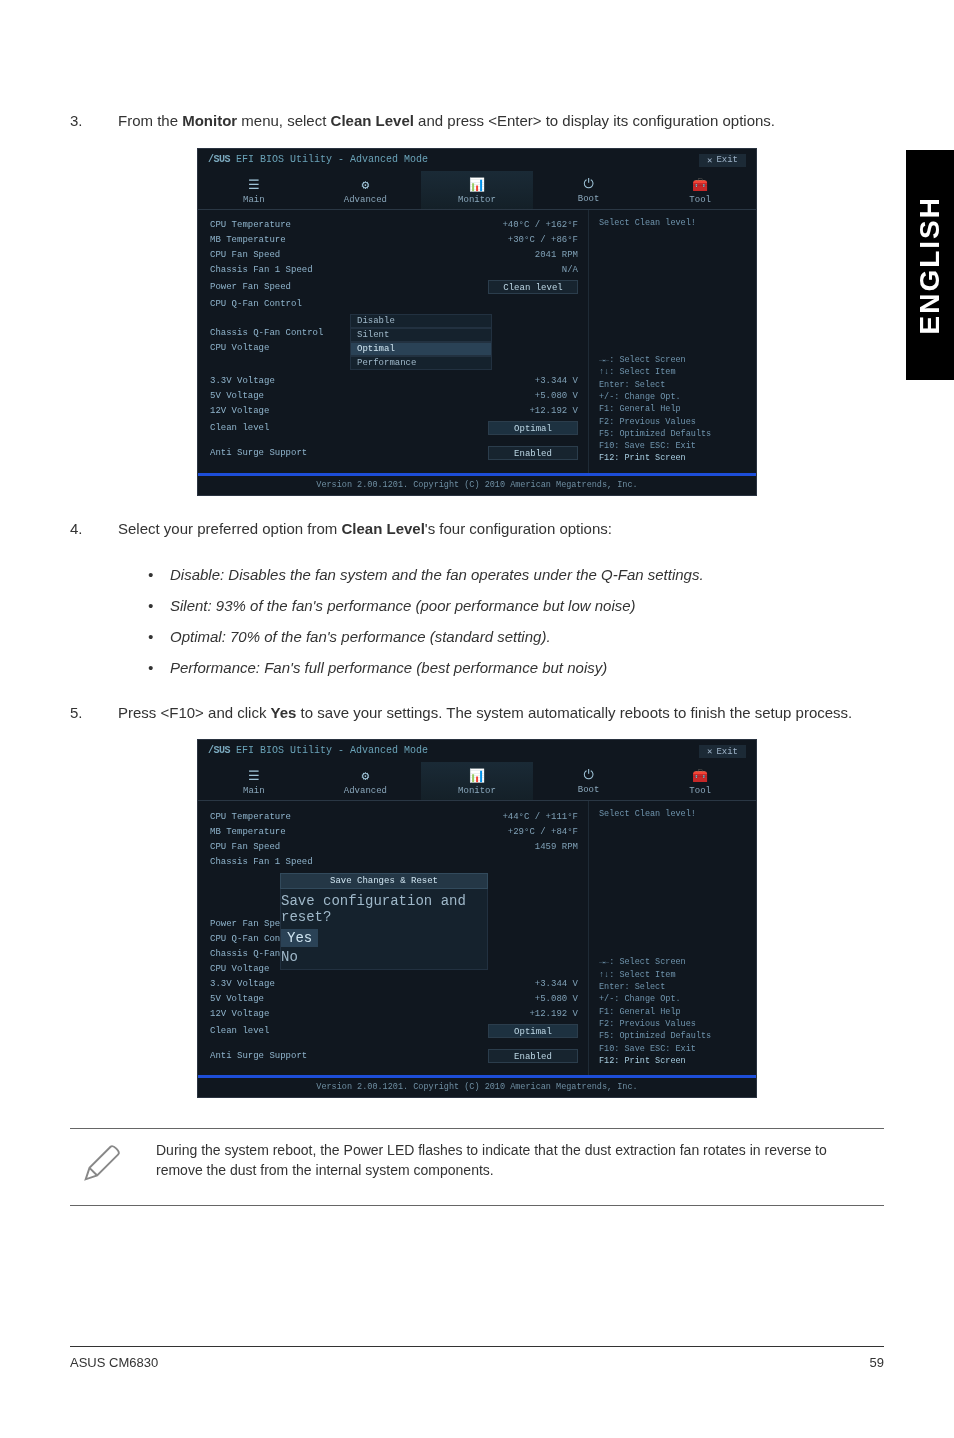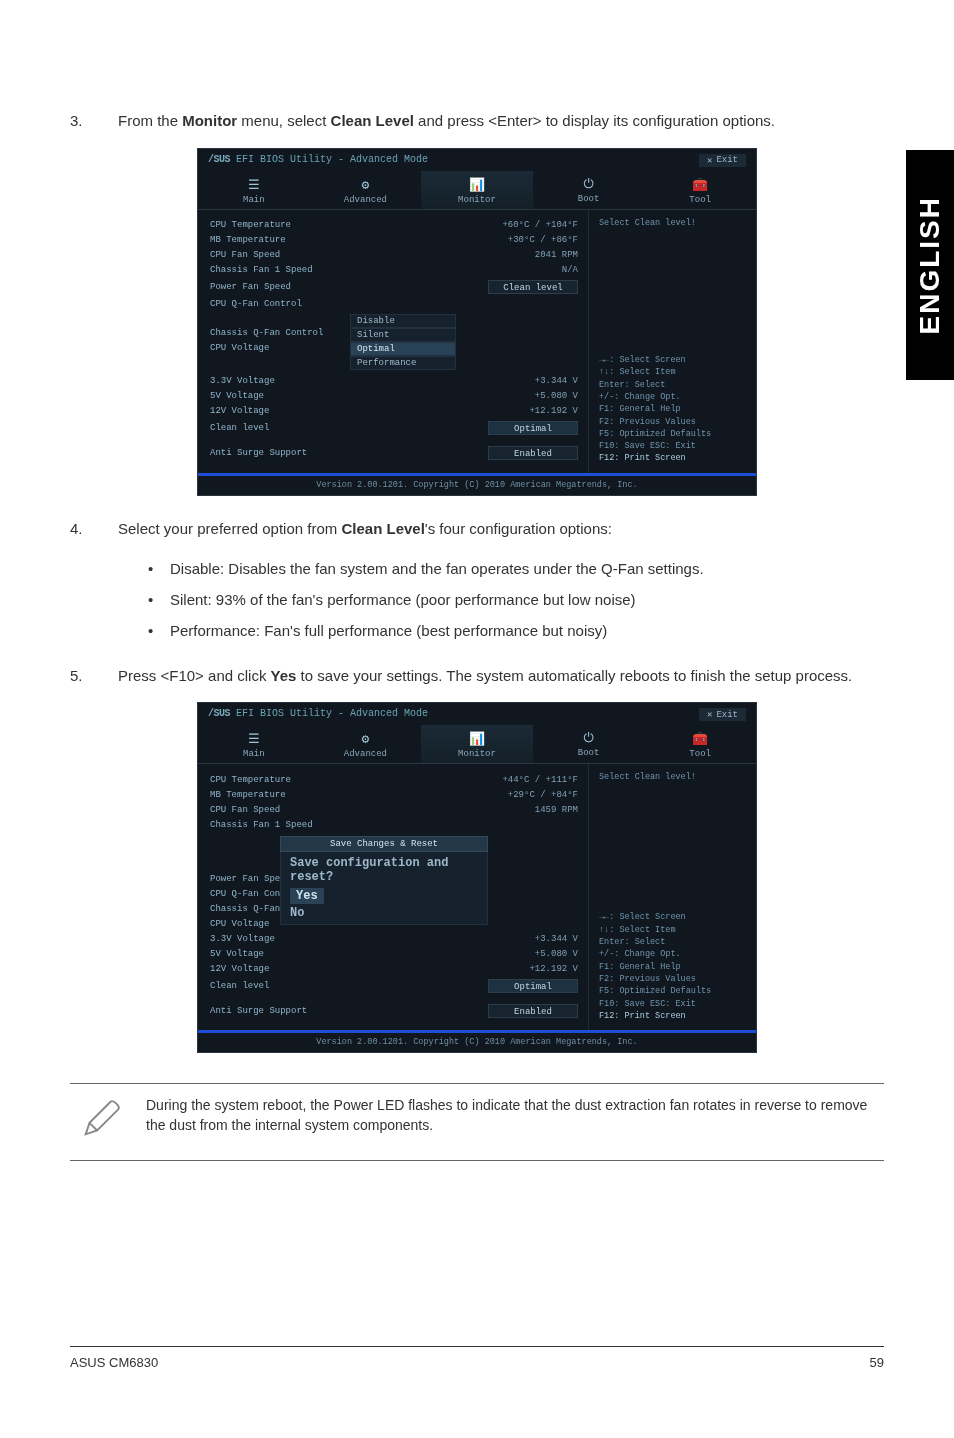--- a/index.html
+++ b/index.html
@@ -41,21 +41,22 @@
     font-size: 15px;
     line-height: 1.45;
   }
   .step-num {
     width: 20px;
     flex-shrink: 0;
   }
   .step-body { flex: 1; }
   .bullets {
     padding-left: 30px;
-    margin-top: 18px;
+    margin-top: 24px;
+    font-style: italic;
   }
   .bullets li {
     list-style: none;
     position: relative;
     padding-left: 22px;
     margin-bottom: 10px;
     font-size: 15px;
     line-height: 1.4;
   }
   .bullets li::before {
@@ -156,21 +157,21 @@
     text-align: center;
     border: 1px solid #2b3d4c;
     font-size: 9px;
     height: 14px;
     line-height: 12px;
   }
   .btn.opt { background: #1d3140; }
   .dropdown {
     position: relative;
     margin: 2px 8px 4px 140px;
-    width: 106px;
+    width: 142px;
   }
   .dd-item {
     background: #15222d;
     color: #9fb8c9;
     padding: 1px 6px;
     font-size: 9px;
     border: 1px solid #223140;
   }
   .dd-item.sel { background: #2a4256; color: #cfe4f0; }
   .dialog-wrap {
@@ -183,40 +184,39 @@
     background: #243746;
     color: #cfe4f0;
     padding: 2px 6px;
     text-align: center;
     font-size: 9px;
     border: 1px solid #324a5c;
   }
   .dialog-body {
     background: #15222d;
     color: #9fb8c9;
-    padding: 4px 9px;
-    font-size: 12px;
+    padding: 4px 0;
+    font-size: 14px;
     border: 1px solid #223140;
     border-top: none;
-    font-weight: bold;
   }
   .dlg-yes { background: #2a4256; color: #cfe4f0; padding: 1px 6px; display: inline-block; margin-bottom: 2px; }
   .bios-version {
     text-align: center;
     padding: 4px 0 5px 0;
     color: #6f8fa3;
     font-size: 8.5px;
     border-top: 3px solid #1d4ed8;
   }
 
   
   .note {
     display: flex;
     align-items: flex-start;
-    gap: 22px;
+    gap: 32px;
     border-top: 1px solid #666;
     border-bottom: 1px solid #666;
     padding: 12px 8px;
     margin: 30px 0 0 0;
     font-size: 14px;
     line-height: 1.4;
   }
   .note-icon svg { width: 46px; height: 46px; }
   .footer {
     position: absolute;
@@ -261,21 +261,21 @@
       <div class="bios-tab"><span class="tab-icon">☰</span><span>Main</span></div>
       <div class="bios-tab"><span class="tab-icon">⚙</span><span>Advanced</span></div>
       <div class="bios-tab active"><span class="tab-icon">📊</span><span>Monitor</span></div>
       <div class="bios-tab"><span class="tab-icon">⏻</span><span>Boot</span></div>
       <div class="bios-tab"><span class="tab-icon">🧰</span><span>Tool</span></div>
     </div>
     <div class="bios-body">
       <div class="bios-left">
         <div class="bios-row">
             <span class="bios-label">CPU Temperature</span>
-            <span class="bios-val">+60°C / +104°F</span>
+            <span class="bios-val">+40°C / +162°F</span>
           </div>
         <div class="bios-row">
             <span class="bios-label">MB Temperature</span>
             <span class="bios-val">+30°C / +86°F</span>
           </div>
         <div class="bios-row">
             <span class="bios-label">CPU Fan Speed</span>
             <span class="bios-val">2041 RPM</span>
           </div>
         <div class="bios-row">
@@ -342,20 +342,21 @@
     <div class="bios-version">Version 2.00.1201. Copyright (C) 2010 American Megatrends, Inc.</div>
   </div>
 
   <div class="step">
     <div class="step-num">4.</div>
     <div class="step-body">
       <span>Select your preferred option from </span><b>Clean Level</b><span>'s four configuration options:</span>
       <ul class="bullets">
         <li>Disable: Disables the fan system and the fan operates under the Q-Fan settings.</li>
         <li>Silent: 93% of the fan's performance (poor performance but low noise)</li>
+        <li>Optimal: 70% of the fan's performance (standard setting).</li>
         <li>Performance: Fan's full performance (best performance but noisy)</li>
       </ul>
     </div>
   </div>
 
   <div class="step">
     <div class="step-num">5.</div>
     <div class="step-body">
       <span>Press &lt;F10&gt; and click </span><b>Yes</b><span> to save your settings. The system automatically reboots to finish the setup process.</span>
     </div>

